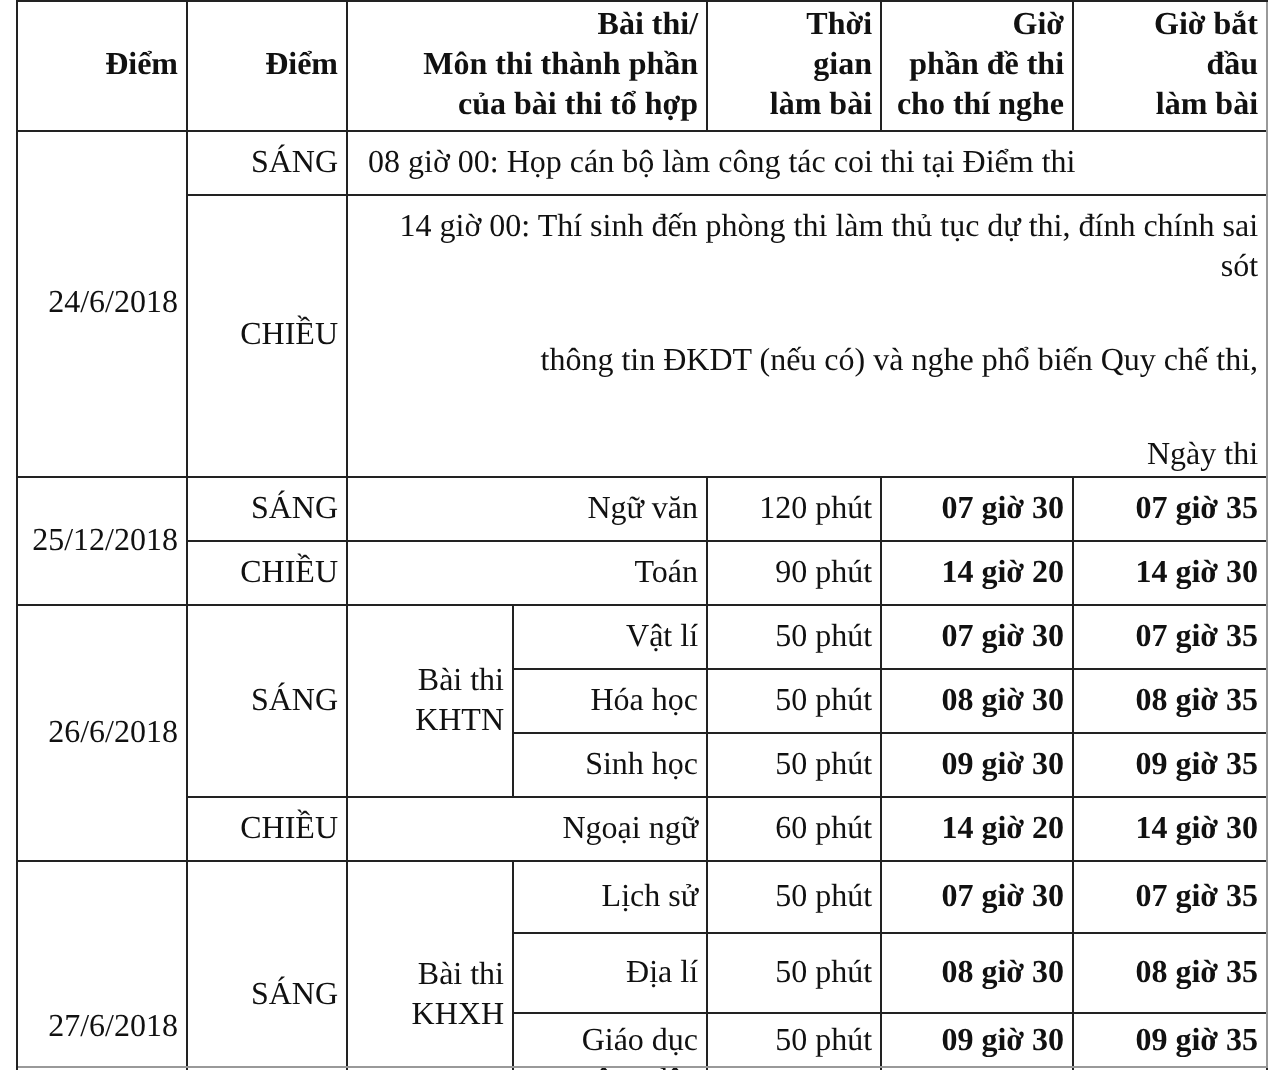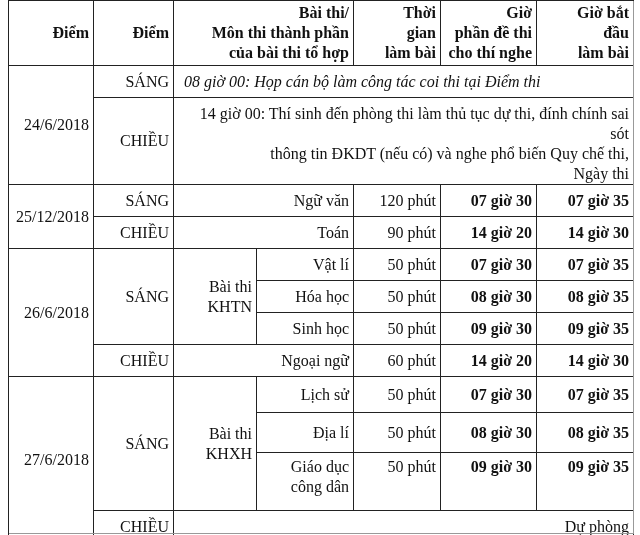--- a/index.html
+++ b/index.html
@@ -12,23 +12,23 @@
   table.sched th { font-weight:bold; font-size:16px; line-height:20px; }
   .hdr { height:65px; }
   .r1 { height:32px; }
   .r2 { height:71px; }
   .rs { height:32px; }
   .rxh { height:36px; }
   .rxh2 { height:40px; }
   .rgd { height:53px; vertical-align:top !important; padding-top:4px !important; }
   .rdp { height:32px; }
   .b { font-weight:bold; }
-  .left { text-align:left !important; padding-left:10px !important;font-style:italic; }
+  .left { text-align:left !important; padding-left:10px !important; }
   .note2 { text-align:left; padding-left:10px !important; padding-top:6px !important; vertical-align:top !important; }
-  .note2 .indent { padding-left:55px; display:block; }
+  .note2 .indent { padding-left:55px; display:block;margin-top:27px; }
   .outer-shadow { position:absolute; left:8px; top:0; width:625px; height:533px; box-shadow:1px 1px 0 #999; pointer-events:none; }
 </style>
 </head>
 <body>
 
 <table class="sched">
   <colgroup>
     <col style="width:85px">
       <col style="width:80px">
       <col style="width:83px">

